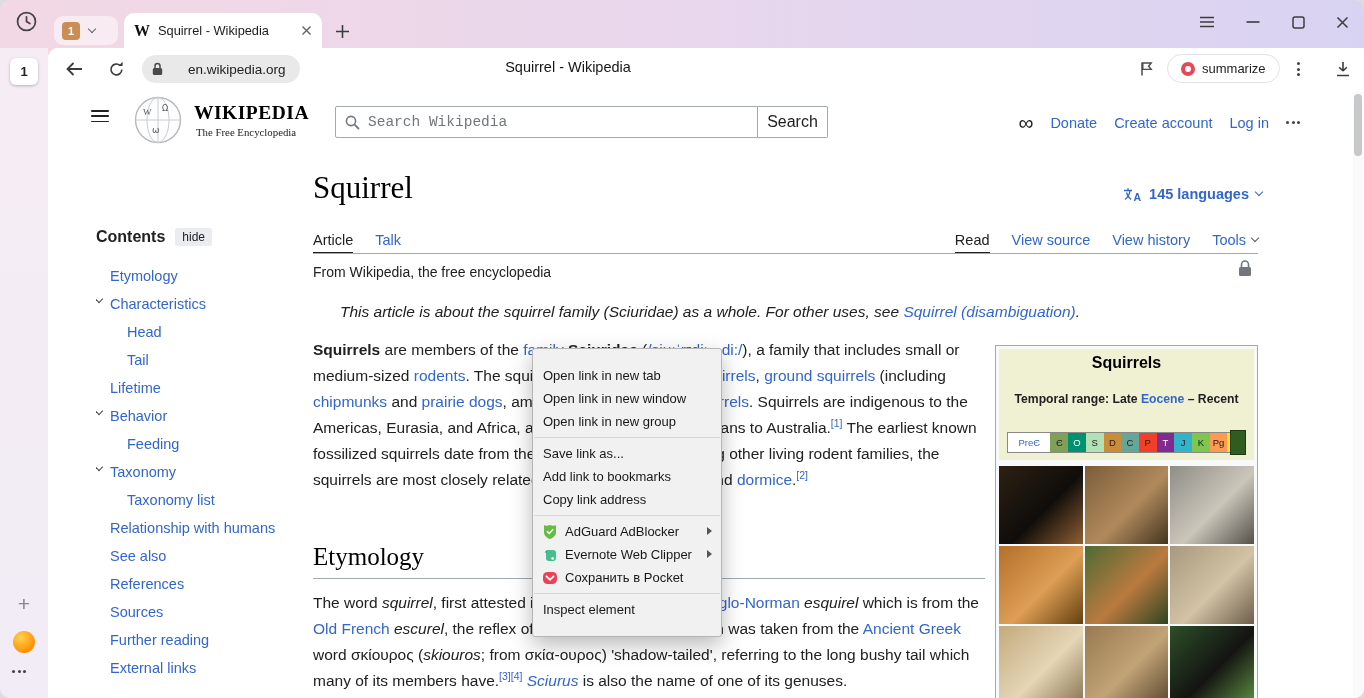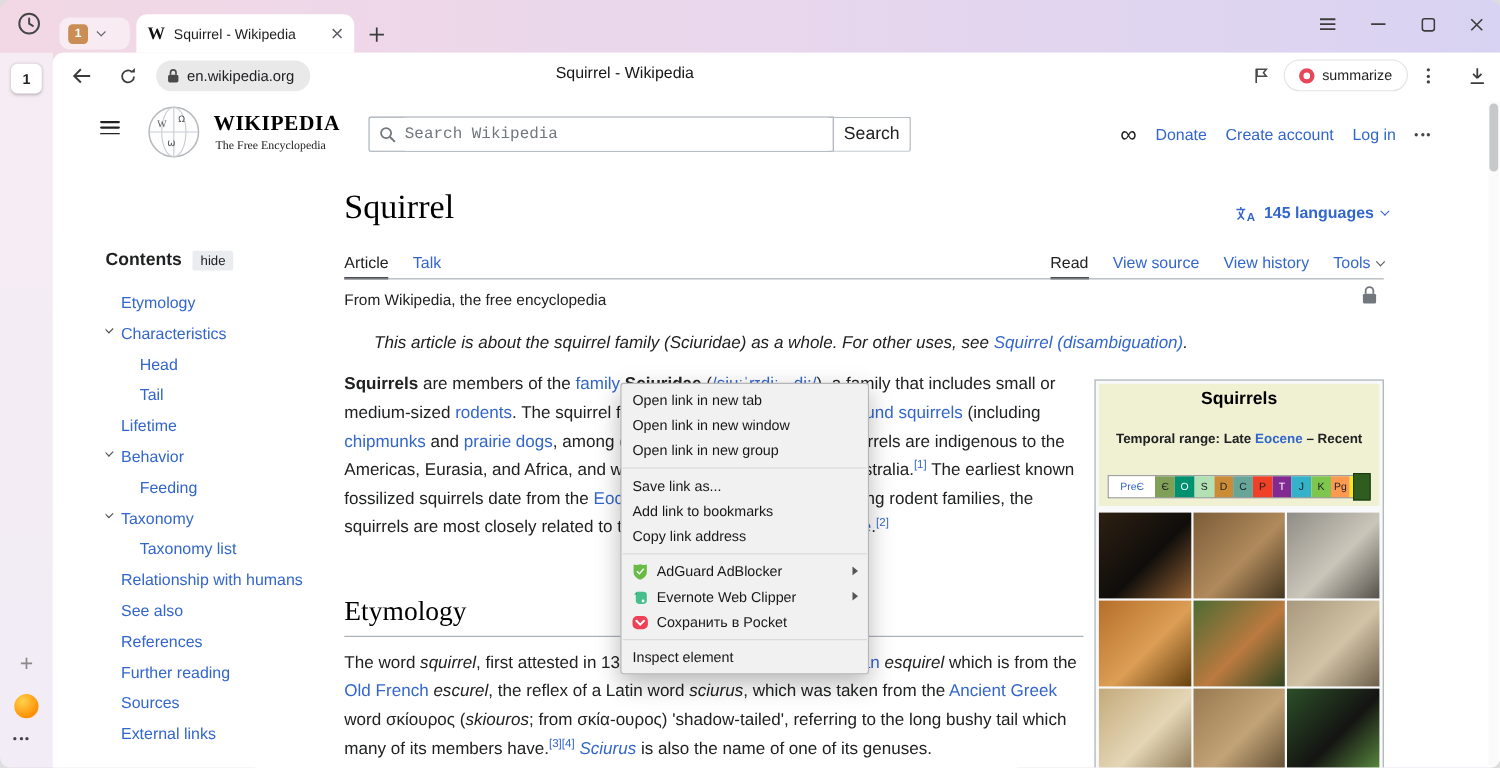--- a/index.html
+++ b/index.html
@@ -20,21 +20,21 @@
 .rail{position:absolute;left:0;top:48px;width:48px;bottom:0;background:linear-gradient(#f6ecf3,#f1ecf6)}
 .rail-tab{position:absolute;left:10px;top:10px;width:28px;height:27px;background:#fff;border-radius:6px;box-shadow:0 1px 3px rgba(0,0,0,.25);display:flex;align-items:center;justify-content:center;font-size:13px;font-weight:600;color:#222}
 .rail-plus{position:absolute;left:13px;top:545px;width:22px;height:22px;display:flex;align-items:center;justify-content:center;color:#8a8a8a;font-size:21px;font-weight:300}
 .rail-orange{position:absolute;left:13px;top:583px;width:22px;height:22px;border-radius:50%;background:radial-gradient(circle at 35% 30%,#ffd24d,#ff8c00 75%)}
 .rail-dots{position:absolute;left:12px;top:622px;display:flex;gap:3px}
 .rail-dots i{width:4px;height:4px;border-radius:50%;background:#8a8a8a}
 
 .panel{position:absolute;left:48px;top:48px;right:0;bottom:0;background:#fff;border-top-left-radius:10px}
 .toolbar{position:absolute;left:0;top:0;right:0;height:42px;background:#fff;border-top-left-radius:10px}
 .tb-btn{position:absolute;top:9px;width:24px;height:24px;display:flex;align-items:center;justify-content:center}
-.urlbar{position:absolute;left:94px;top:7px;height:28px;border-radius:14px;background:#e9e9ea;display:flex;align-items:center;gap:7px;padding:0 14px 0 10px}
+.urlbar{position:absolute;left:94px;top:7px;height:28px;border-radius:14px;background:#e9e9ea;display:flex;align-items:center;gap:25px;padding:0 14px 0 10px}
 .url-text{font-size:13.5px;color:#202124}
 .tb-title{position:absolute;left:320px;top:11px;width:400px;text-align:center;font-size:14.5px;color:#161616;white-space:nowrap}
 .sum-chip{position:absolute;left:1119px;top:6px;height:29px;border:1px solid #e2e2e6;border-radius:15px;background:#fff;display:flex;align-items:center;gap:7px;padding:0 13px}
 .sum-icon{width:14px;height:14px;border-radius:50%;border:4px solid #e8475a;background:#fff}
 .sum-label{font-size:13px;color:#222}
 .vdots{display:flex;flex-direction:column;gap:2.5px}
 .vdots i,.hdots i{width:3px;height:3px;border-radius:50%;background:#444}
 .hdots{display:flex;gap:2.5px}
 
 .page{position:absolute;left:0;top:42px;right:0;bottom:0;background:#fff;overflow:hidden;color:#202122}
@@ -76,21 +76,21 @@
 .tool-chev{color:#54595d}
 
 .toc-hd{position:absolute;left:48px;top:138px;display:flex;align-items:center;gap:10px}
 .toc-hd b{font-size:16px;color:#202122}
 .hide-pill{font-size:12px;color:#202122;background:#eaecf0;border-radius:2px;padding:2px 7px}
 #toc-items{position:absolute;left:48px;top:172px;width:198px}
 .toc-item{position:relative;display:block;height:28px;line-height:28px;font-size:14.5px;color:#3366cc;padding-left:14px;white-space:nowrap;overflow:hidden;text-overflow:ellipsis}
 .toc-item.lvl2{padding-left:31px}
 .toc-chev{position:absolute;left:0;top:10px;color:#4a4a4a}
 
-.ctx{position:absolute;left:516px;top:258px;width:226px;background:#f1f1f1;border:1px solid #b6b6b6;border-radius:3px;box-shadow:0 8px 22px rgba(0,0,0,.28);padding:3px 0;z-index:60}
+.ctx{position:absolute;left:484px;top:258px;width:190px;background:#f1f1f1;border:1px solid #b6b6b6;border-radius:3px;box-shadow:0 8px 22px rgba(0,0,0,.28);padding:15px 0;z-index:60}
 .ctx-item{position:relative;height:23px;line-height:23px;font-size:13px;color:#181818;padding-left:10px;white-space:nowrap}
 .ctx-item.icon-item{padding-left:32px}
 .ctx-icon{position:absolute;left:9px;top:3.5px;width:16px;height:16px}
 .ctx-icon svg{width:16px;height:16px;display:block}
 .ctx-sep{height:1px;background:#d7d7d7;margin:4px 1px}
 .ctx-arrow{position:absolute;right:9px;top:7px;width:0;height:0;border-left:5px solid #555;border-top:4.5px solid transparent;border-bottom:4.5px solid transparent}
 
 .infobox{position:absolute;left:947px;top:255px;width:263px;background:#f8f9fa;border:1px solid #a2a9b1;padding:3px;font-size:12px}
 .ib-head{background:#f0f1d3;text-align:center;padding:5px 3px 7px}
 .ib-title{font-size:16px;font-weight:bold;color:#000}
@@ -309,22 +309,22 @@
           <a class="toc-item lvl2"><span>Head</span></a>
           <a class="toc-item lvl2"><span>Tail</span></a>
           <a class="toc-item lvl1"><span>Lifetime</span></a>
           <a class="toc-item lvl1"><span class="chev-down toc-chev"></span><span>Behavior</span></a>
           <a class="toc-item lvl2"><span>Feeding</span></a>
           <a class="toc-item lvl1"><span class="chev-down toc-chev"></span><span>Taxonomy</span></a>
           <a class="toc-item lvl2"><span>Taxonomy list</span></a>
           <a class="toc-item lvl1"><span>Relationship with humans</span></a>
           <a class="toc-item lvl1"><span>See also</span></a>
           <a class="toc-item lvl1"><span>References</span></a>
+          <a class="toc-item lvl1"><span>Sources</span></a>
           <a class="toc-item lvl1"><span>Further reading</span></a>
-          <a class="toc-item lvl1"><span>Sources</span></a>
           <a class="toc-item lvl1"><span>External links</span></a>
         </div>
 
       <div class="infobox">
         <div class="ib-head">
           <div class="ib-title">Squirrels</div>
           <div class="ib-temporal"><span>Temporal range: Late </span><span class="rt-link">Eocene</span><span> – Recent</span></div>
           <div class="ib-scale" id="timescale">
             <div class="ib-cell wide" style="background: rgb(255, 255, 255); color: rgb(51, 102, 204);">PreЄ</div>
               <div class="ib-cell" style="background: rgb(127, 160, 86);">Є</div>

